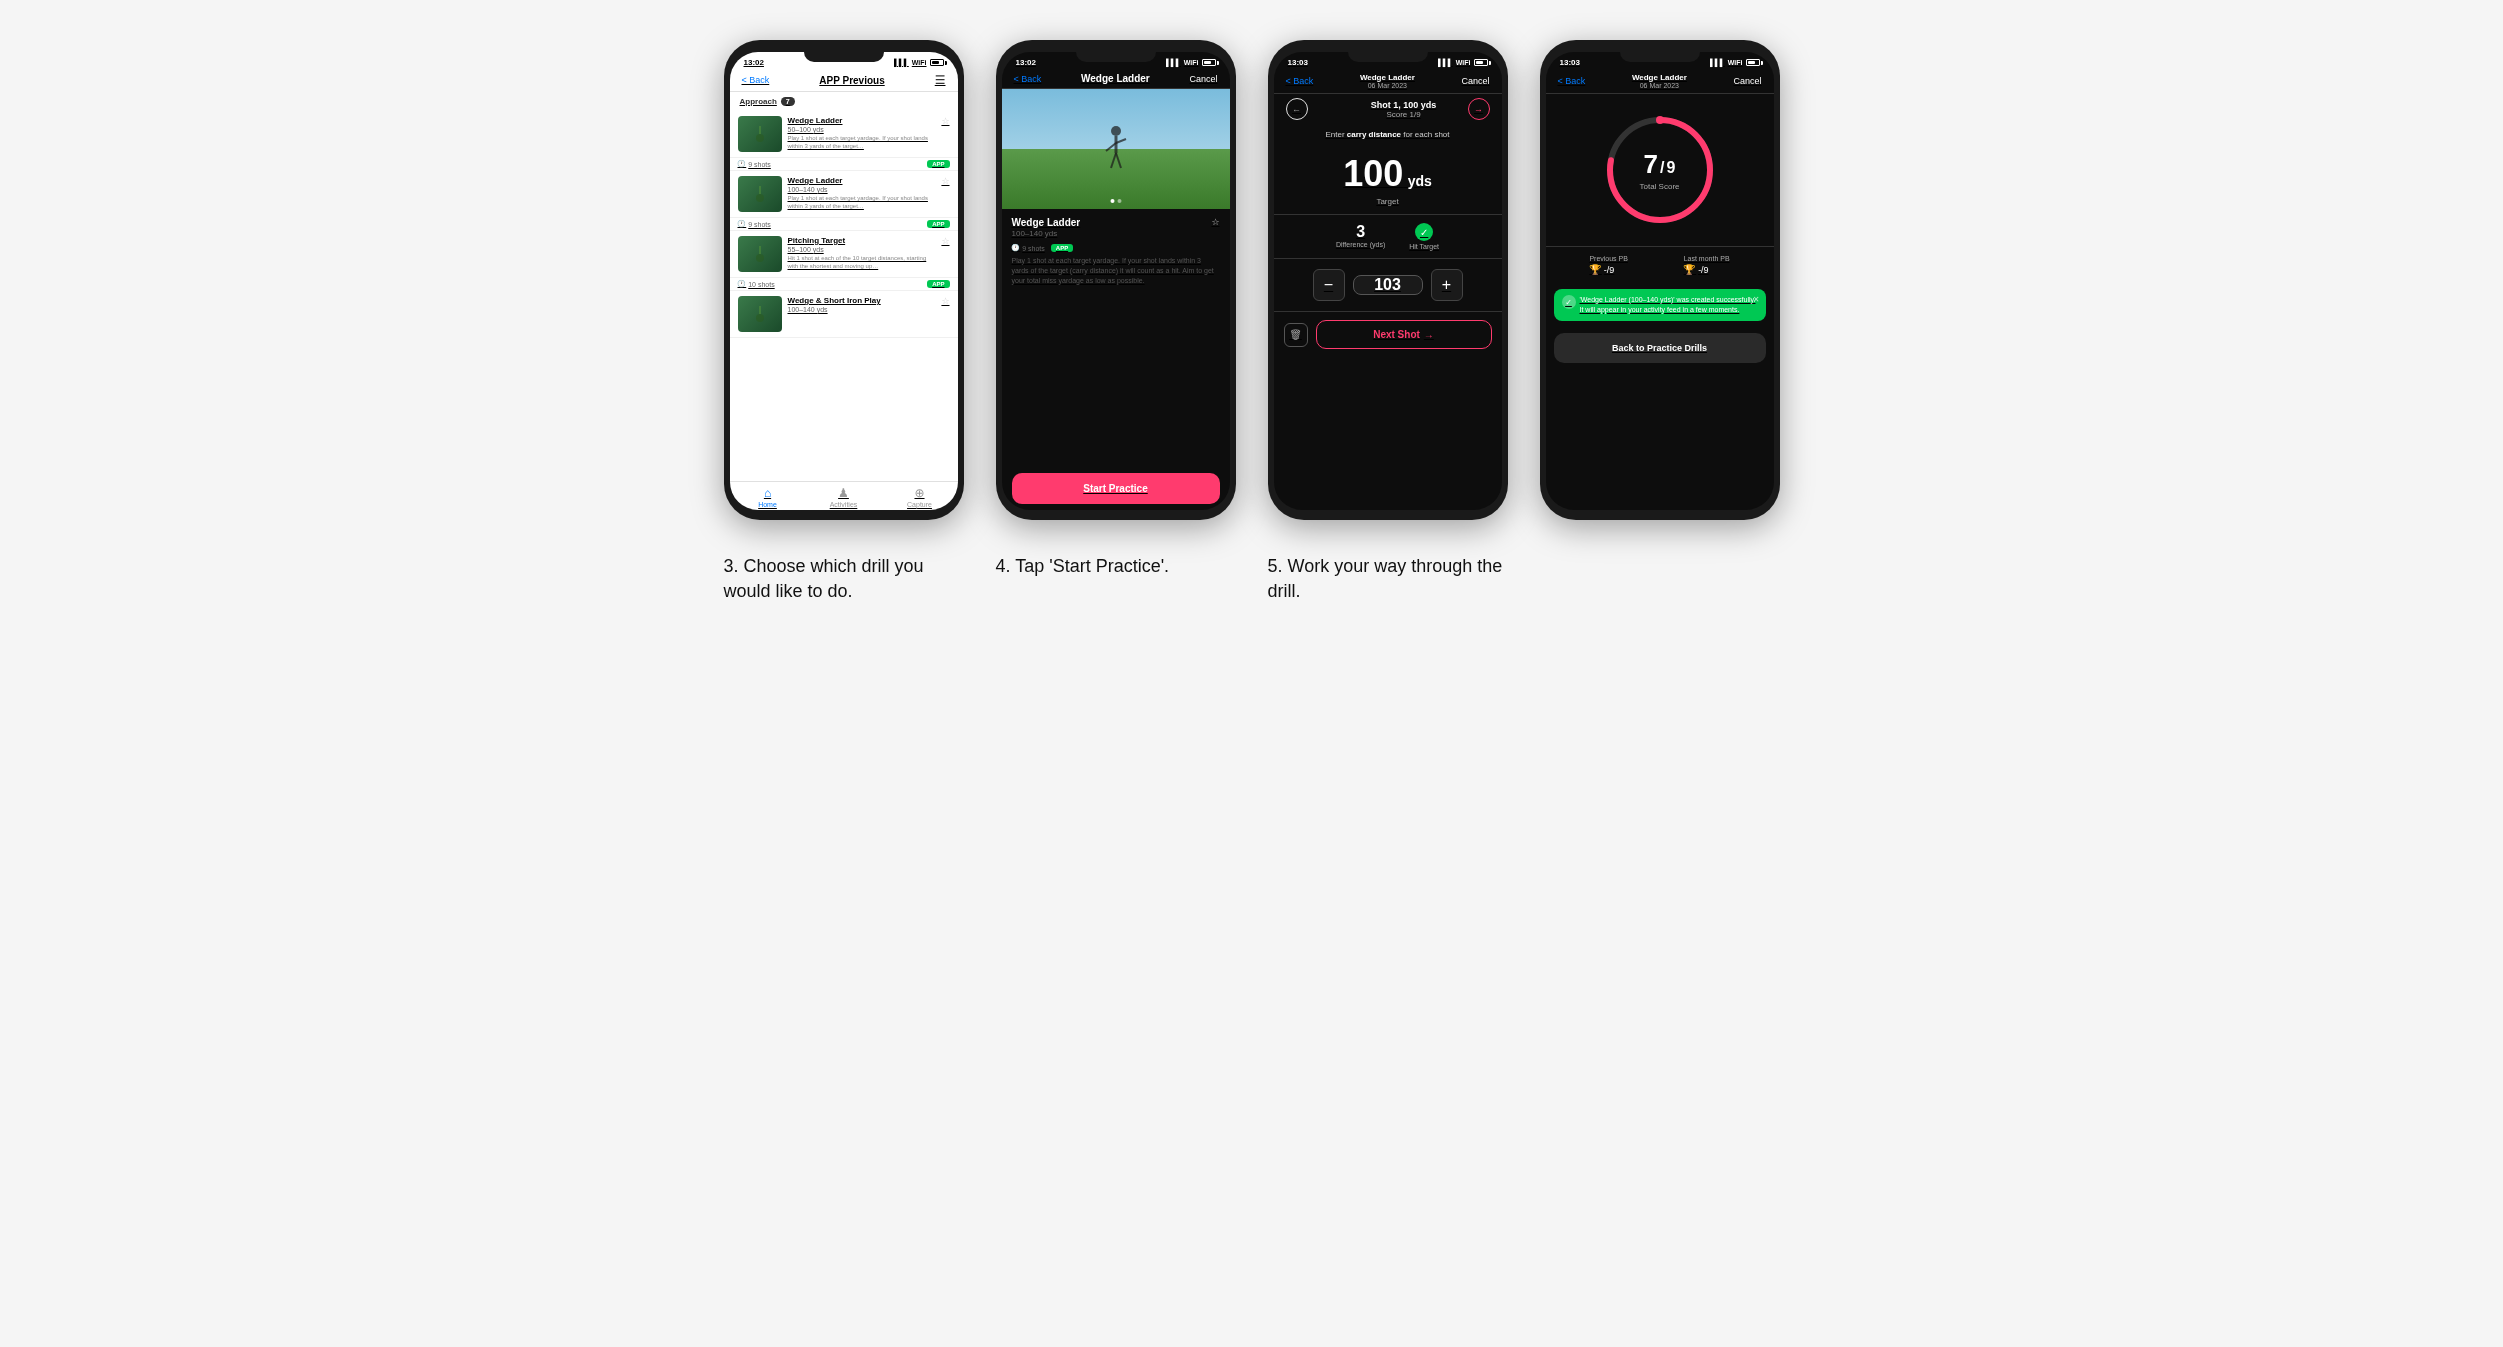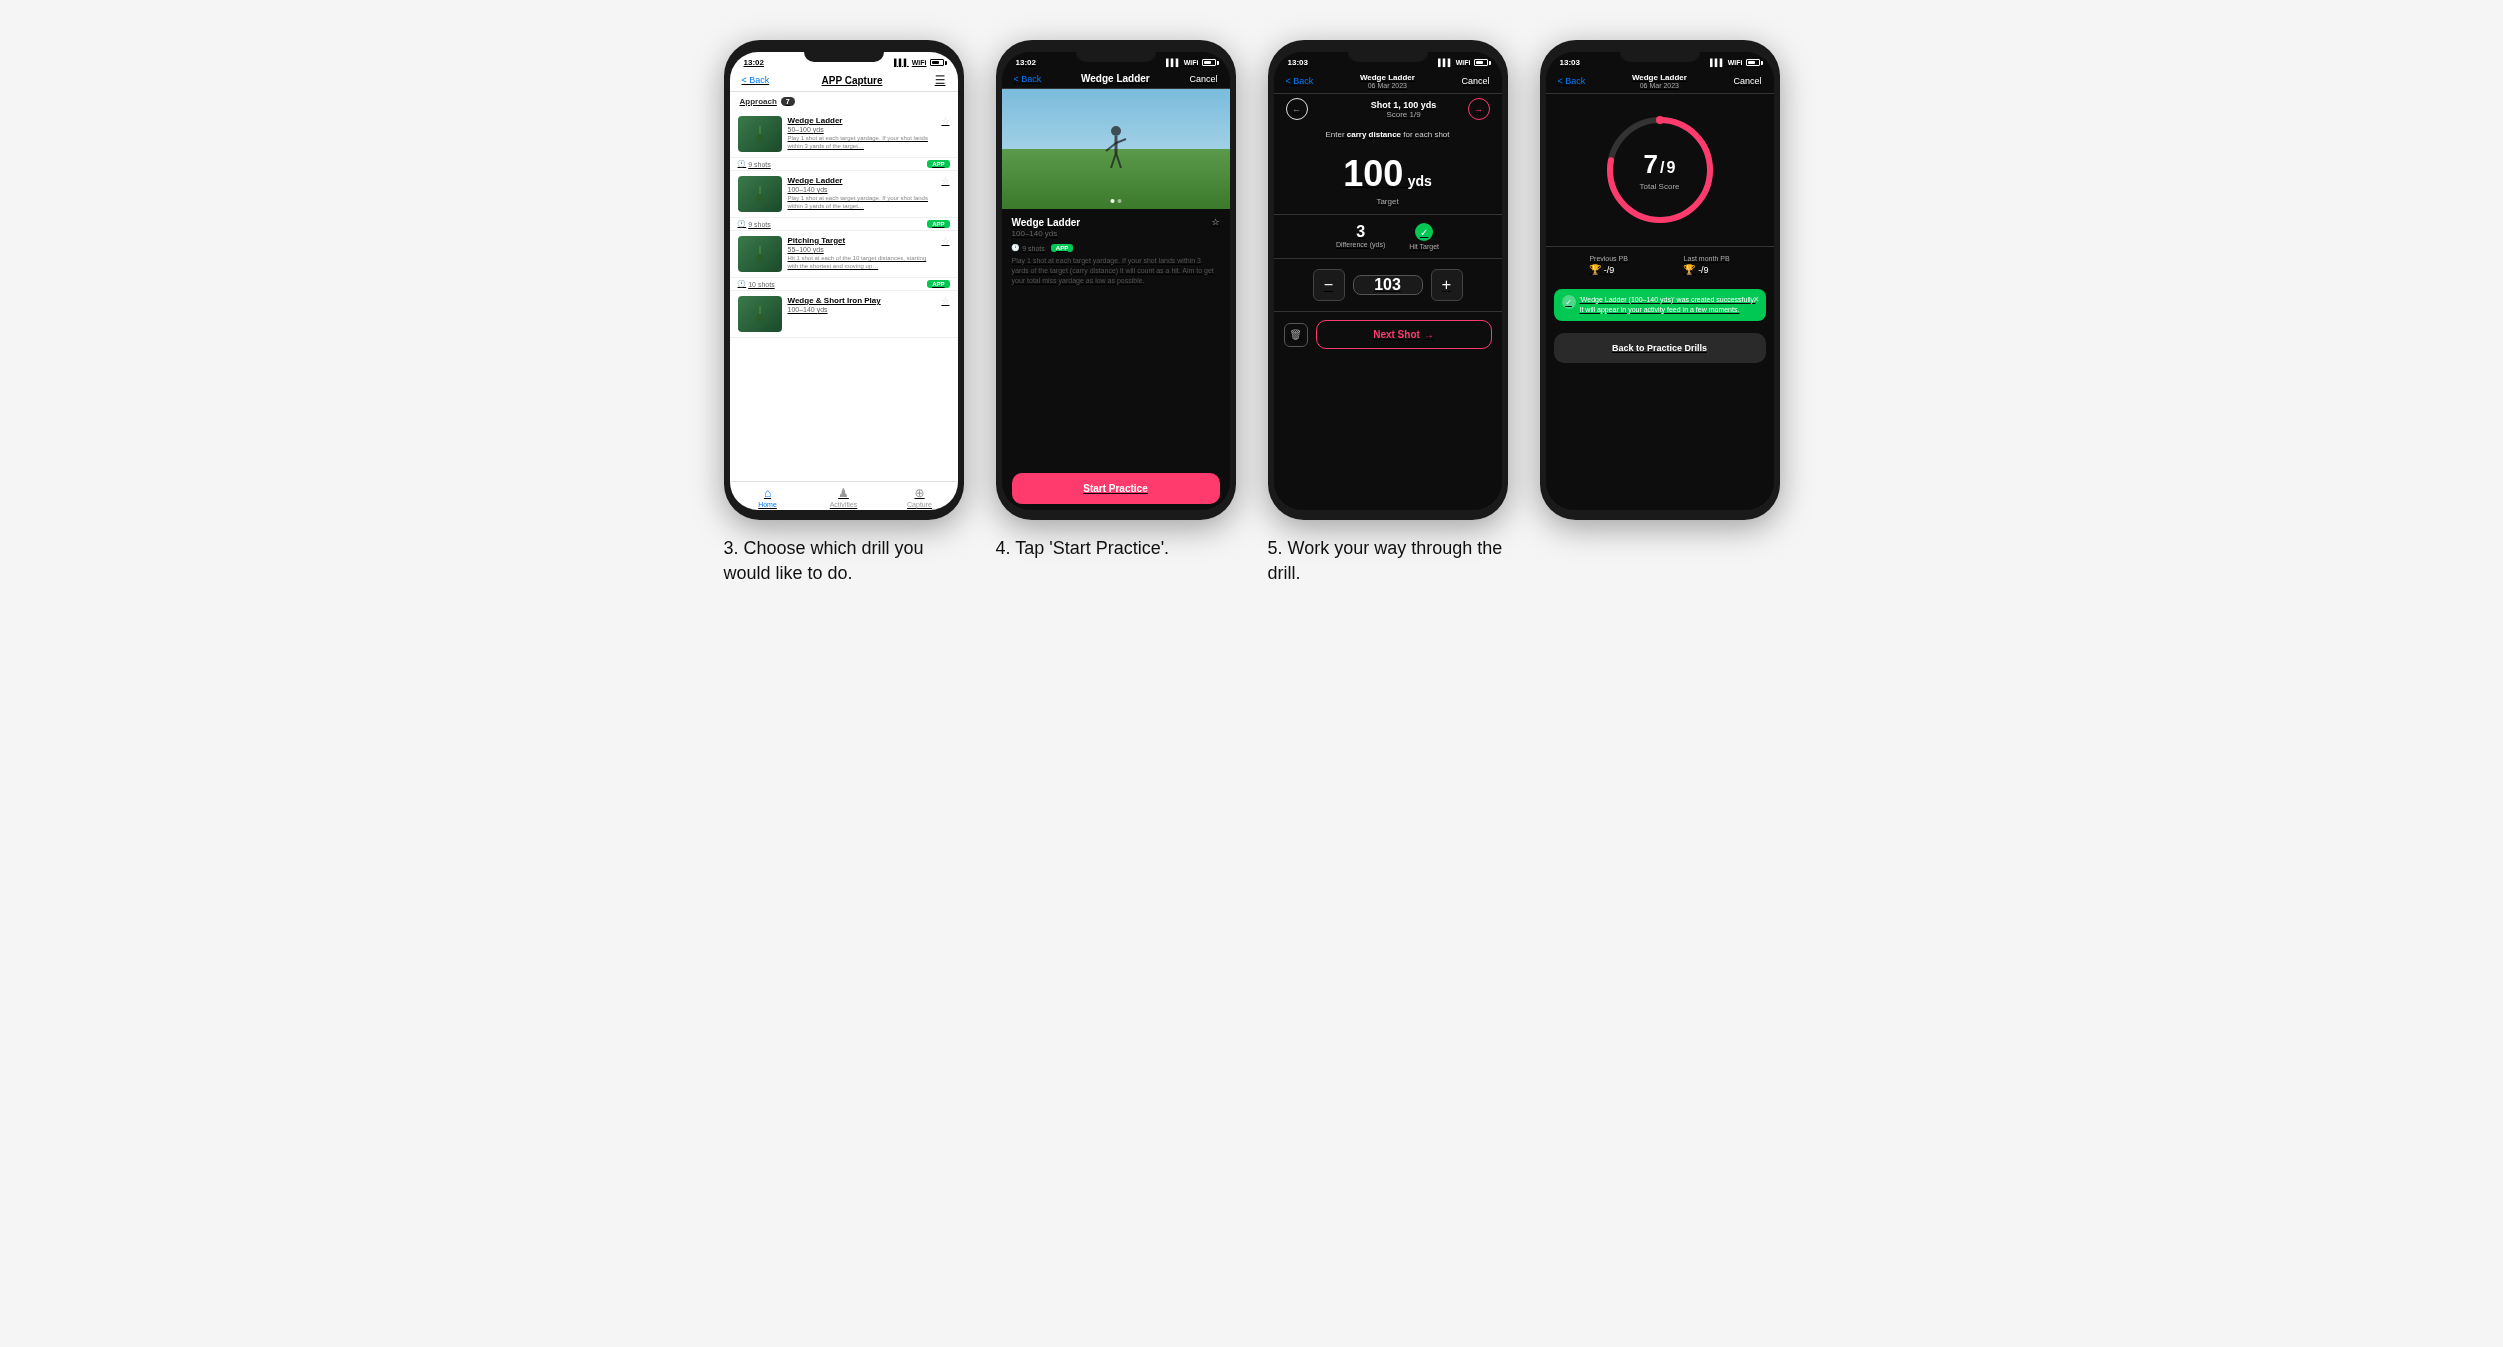--- a/index.html
+++ b/index.html
@@ -582,21 +582,21 @@
       background: #2a2a2a;
       border-radius: 10px;
       color: #fff;
       font-size: 9px;
       font-weight: 600;
       padding: 10px;
       text-align: center;
     }
     
     .caption {
-      margin-top: 16px;
+      margin-top: 34px;
       font-size: 18px;
       color: #111;
       line-height: 1.4;
       font-weight: 400;
       max-width: 240px;
     }
   </style>
 </head>
 <body>
 
@@ -613,21 +613,21 @@
             <span style="font-size:7px;">▌▌▌</span>
             <span style="font-size:7px;">WiFi</span>
             <div class="battery-icon">
                 <div class="battery-fill"></div>
               </div>
           </div>
         </div>
 
         <div class="nav-bar">
           <span class="nav-back">&lt; Back</span>
-          <span class="nav-title">APP Capture</span>
+          <span class="nav-title">APP Previous</span>
           <span class="hamburger">☰</span>
         </div>
 
         <div class="section-header">
           <span>Approach</span>
           <span class="badge">7</span>
         </div>
 
         <div class="drill-list">
 

